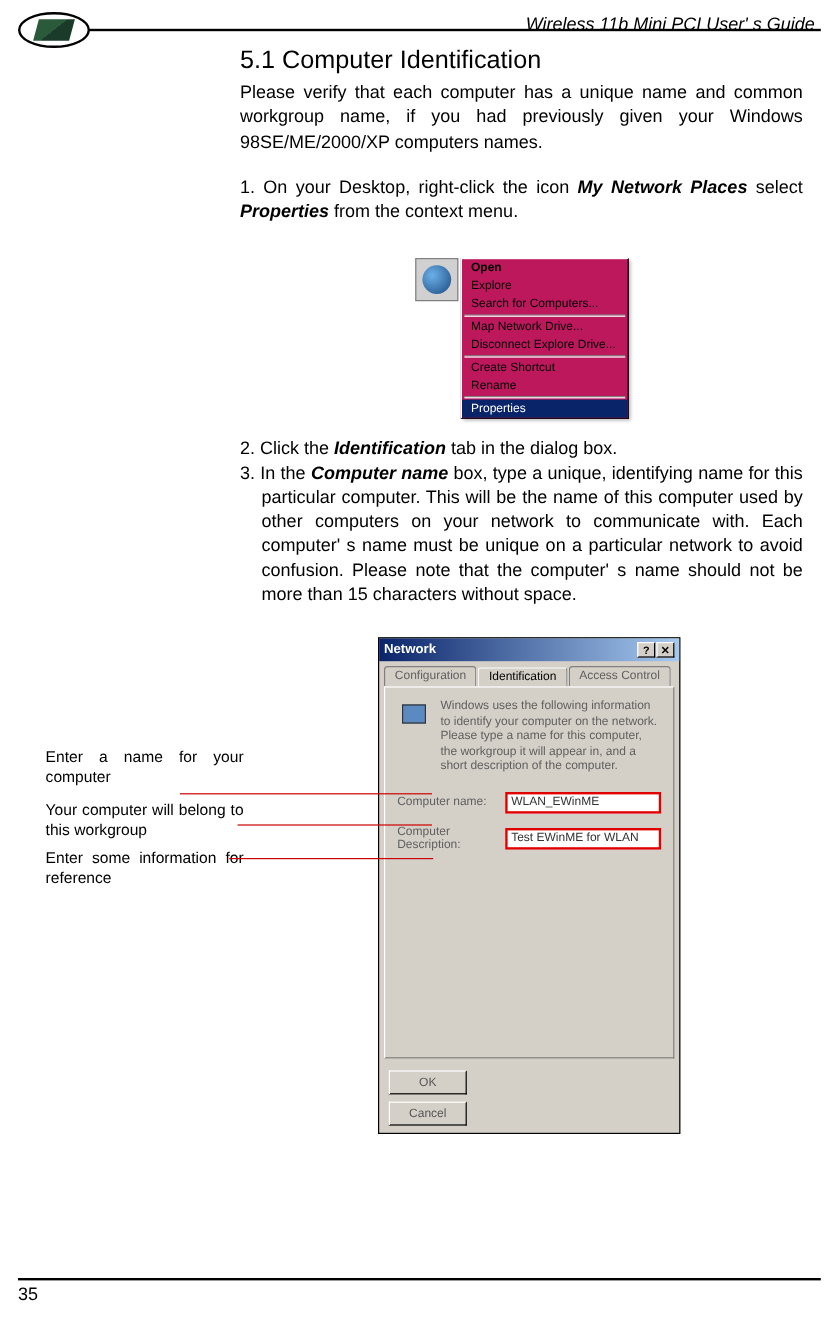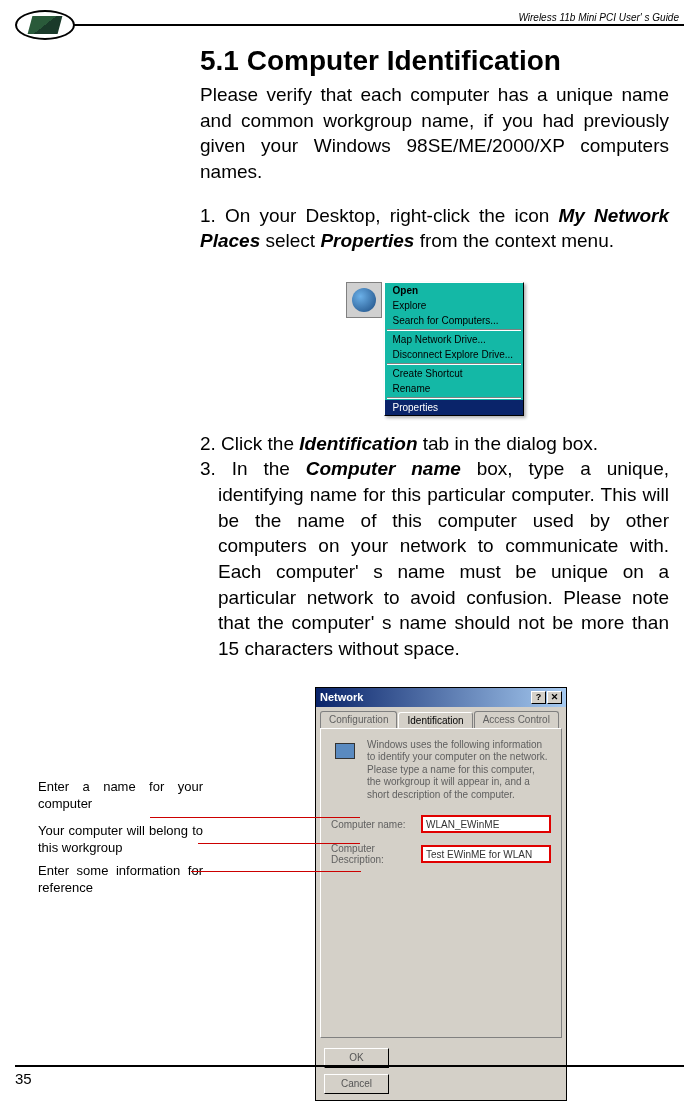--- a/index.html
+++ b/index.html
@@ -38,36 +38,36 @@
       transform: skewX(-15deg);
     }
     .header-line {
       flex: 1;
       height: 2px;
       background: #000;
       margin-left: -5px;
     }
     .header-title {
       font-style: italic;
-      font-size: 10px;
+      font-size: 15px;
       text-align: right;
       padding-right: 20px;
       margin-top: -28px;
-      margin-bottom: 22px;
+      margin-bottom: 10px;
     }
     .content {
       padding: 0 30px 0 200px;
     }
     h2 {
-      font-size: 28px;
-      font-weight: bold;
+      font-size: 21px;
+      font-weight: normal;
       margin-bottom: 5px;
     }
     .intro, .step1, .step2, .step3 {
-      font-size: 19px;
+      font-size: 15px;
       line-height: 1.35;
       text-align: justify;
     }
     .intro {
       margin-bottom: 18px;
     }
     .step1 {
       margin-bottom: 28px;
     }
     .context-menu-container {
@@ -90,21 +90,21 @@
       justify-content: center;
     }
     .globe {
       width: 24px;
       height: 24px;
       border-radius: 50%;
       background: radial-gradient(circle at 35% 35%, #6bb0e8, #1a4a80);
       position: relative;
     }
     .context-menu {
-      background: #14b8a6;
+      background: #be185d;
       border: 1px solid #000;
       border-top-color: #fff;
       border-left-color: #fff;
       width: 140px;
       font-family: "Tahoma", sans-serif;
       font-size: 10px;
       box-shadow: 2px 2px 3px rgba(0,0,0,0.3);
     }
     .context-menu .menu-item {
       padding: 2px 8px;

